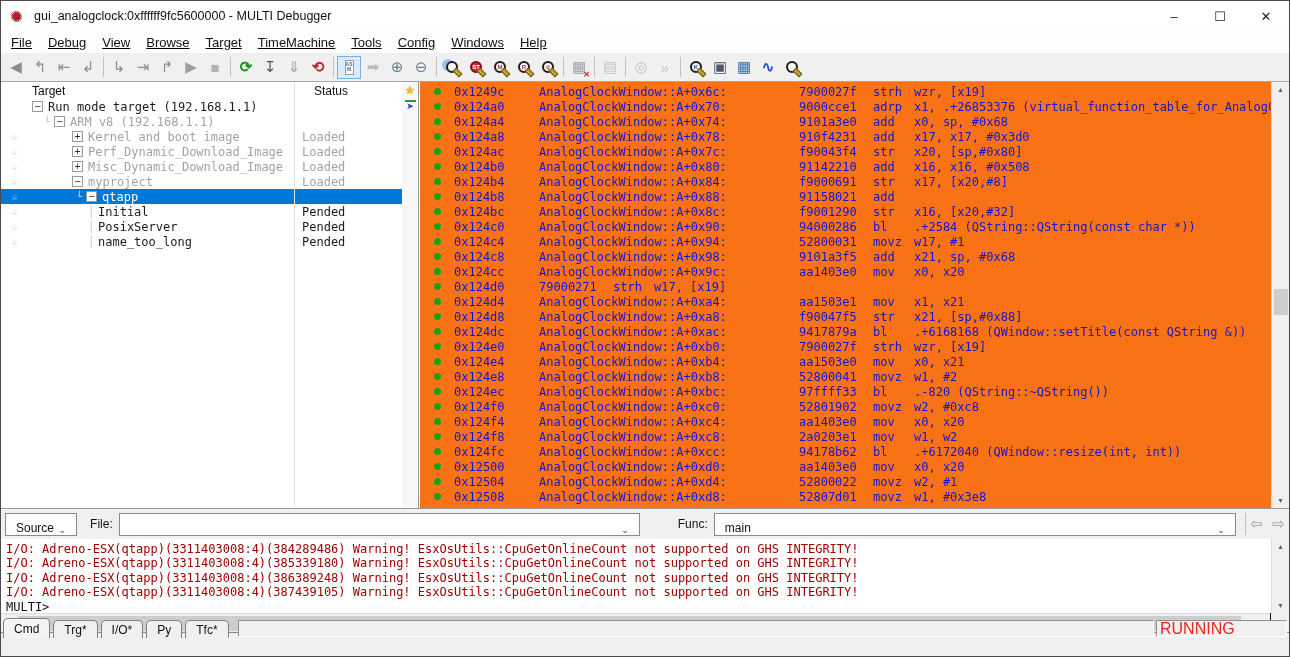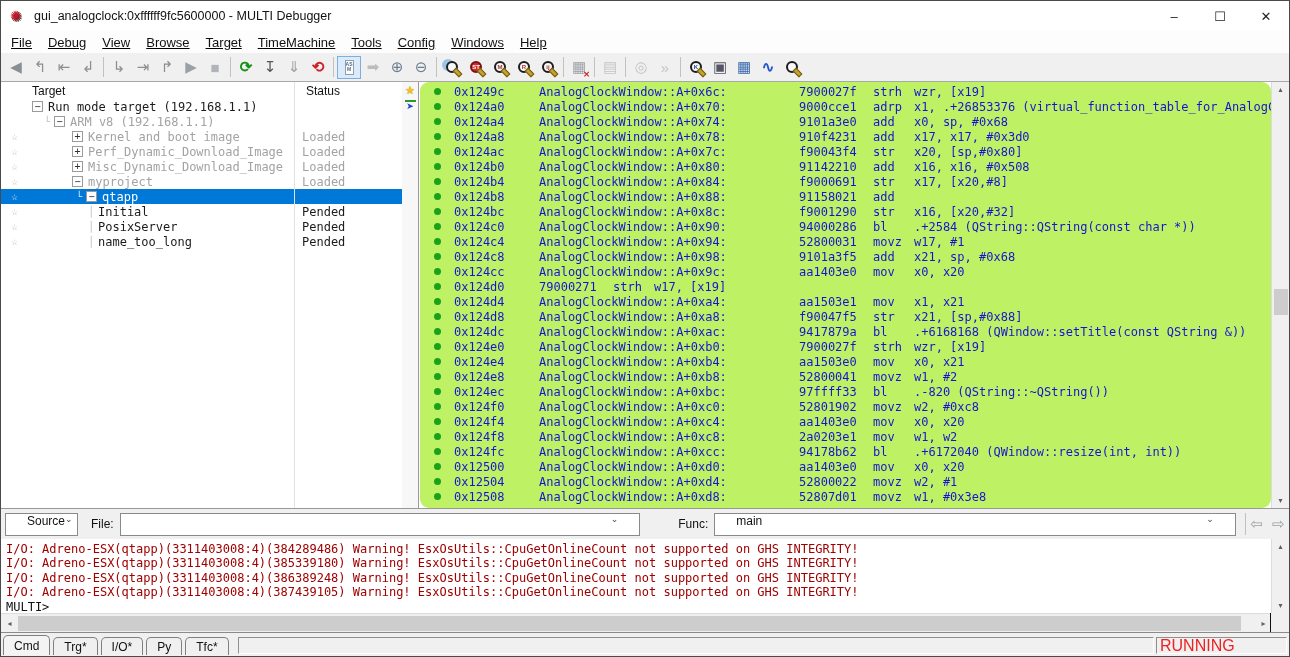--- a/index.html
+++ b/index.html
@@ -37,50 +37,50 @@
   #tree-panel{position:absolute;left:0;top:0;width:418px;height:100%;background:#fff;border-right:1px solid #9a9a9a;}
   .colguide{position:absolute;top:0;bottom:0;width:1px;background:#e2e2e2;}
   #guide-status{left:293px;} #guide-strip{left:401px;}
   #icon-strip{position:absolute;right:0;top:0;width:16px;height:100%;background:#f7f7f7;}
   #star-filter-icon{display:block;text-align:center;font-size:11px;color:#f5c518;text-shadow:0 0 1px #8a6d00;margin-top:2px;}
   #goto-pc-icon{display:block;width:11px;margin:3px auto 0;border-top:2px solid #2a9a2a;color:#2244cc;font-size:9px;
                 line-height:9px;text-align:center;}
   .thead{display:flex;height:17px;align-items:center;font-size:12px;color:#111;}
   .th-gutter{width:27px;flex:none;}
   .th-target{width:266px;flex:none;padding-left:4px;}
-  .th-status{width:108px;flex:none;padding-left:12px;}
+  .th-status{width:108px;flex:none;padding-left:20px;}
   .trow{display:flex;width:402px;height:15px;align-items:center;font-family:"DejaVu Sans Mono",monospace;font-size:12px;}
   .trow.sel{background:#0078d7;}
   .gcell{width:27px;flex:none;text-align:center;color:#b5b5b5;font-size:11px;line-height:15px;}
   .trow.sel .gcell{color:#eaf4ff;}
   .tcell{width:266px;flex:none;display:flex;align-items:center;white-space:nowrap;overflow:hidden;}
   .guide{width:10px;flex:none;color:#bdbdbd;font-size:10px;}
   .trow.sel .guide{color:#d8eaff;}
   .exp{width:11px;height:11px;flex:none;border:1px solid #9a9a9a;background:#fff;color:#333;font-size:10px;
        line-height:9px;display:flex;align-items:center;justify-content:center;margin-right:5px;}
   .tlabel.muted{color:#a3a3a3;} .tlabel.normal{color:#1b1b1b;} .trow.sel .tlabel{color:#fff;}
   .stcell{width:109px;flex:none;padding-left:8px;}
   .stcell.muted{color:#a3a3a3;} .stcell.normal{color:#1b1b1b;}
   
-  #disasm-panel{position:absolute;left:419px;top:0;right:18px;height:100%;background:#bef264;overflow:hidden;padding-top:2px;border-radius:9px;}
+  #disasm-panel{position:absolute;left:419px;top:0;right:18px;height:100%;background:#f97316;overflow:hidden;padding-top:2px;}
   .drow{display:flex;height:15px;align-items:center;font-family:"DejaVu Sans Mono",monospace;font-size:12px;
         color:#1515d0;white-space:pre;}
   .c-dot{width:34px;flex:none;display:flex;justify-content:center;}
   .gdot{width:7px;height:7px;border-radius:50%;background:#1aa31a;}
   .c-addr{width:85px;flex:none;} .c-sym{width:260px;flex:none;} .c-opc{width:74px;flex:none;}
   .c-mne{width:41px;flex:none;} .c-ops{flex:1;overflow:hidden;}
   .sb{background:#f0f0f0;}
   #disasm-scroll{position:absolute;right:0;top:0;width:18px;height:100%;border-left:1px solid #dcdcdc;}
   .sbarrow{position:absolute;left:0;width:100%;height:15px;display:flex;align-items:center;justify-content:center;
            font-size:8px;color:#606060;}
   #disasm-thumb{position:absolute;left:2px;width:14px;top:207px;height:26px;background:#cdcdcd;}
   
   #navbar{position:absolute;top:507px;left:0;right:0;height:31px;background:#f0f0f0;border-top:1px solid #999;
           display:flex;align-items:center;font-size:12px;color:#111;}
-  .combo{height:23px;border:1px solid #8a8a8a;background:#fff;display:flex;align-items:flex-start;padding:0 21px;}
+  .combo{height:23px;border:1px solid #8a8a8a;background:#fff;display:flex;align-items:flex-end;padding:0 10px;}
   .combo .chev{margin-left:auto;font-size:9px;color:#444;}
   #source-combo{width:73px;margin-left:4px;}
   #file-label{margin-left:13px;}
   #file-combo{width:530px;margin-left:6px;}
   #func-label{padding-left:38px;}
   #func-combo{width:531px;margin-left:6px;}
   #nav-divider{width:1px;height:22px;background:#c0c0c0;margin-left:9px;}
   .navarrow{width:22px;height:22px;display:flex;align-items:center;justify-content:center;font-size:15px;color:#9aa0a6;}
   
   #console-panel{position:absolute;top:538px;left:0;right:18px;height:74px;background:#fff;overflow:hidden;
@@ -89,21 +89,21 @@
   #prompt-line{color:#111;line-height:14.4px;white-space:pre;}
   #console-scroll{position:absolute;top:538px;right:0;width:18px;height:74px;border-left:1px solid #dcdcdc;}
   
   #hscroll{position:absolute;top:612px;left:0;width:1271px;height:19px;border-top:1px solid #dcdcdc;}
   .hbtn{position:absolute;top:0;width:17px;height:19px;display:flex;align-items:center;justify-content:center;
         font-size:8px;color:#606060;}
   #hthumb{position:absolute;left:17px;top:2px;width:1223px;height:15px;background:#cdcdcd;}
   #scroll-corner{position:absolute;top:612px;right:0;width:19px;height:19px;background:#f0f0f0;border-left:1px solid #111;}
   
   #bottombar{position:absolute;top:631px;left:0;right:0;height:26px;background:#f0f0f0;border-top:1px solid #8a8a8a;
-             display:flex;align-items:flex-end;padding:0 2px 3px 2px;}
+             display:flex;align-items:flex-end;padding:0 2px 20px 2px;}
   .tab{height:18px;padding:0 10px;font-size:12px;display:flex;align-items:center;background:#f0f0f0;
        border:1px solid #808080;border-bottom:none;border-radius:5px 5px 0 0;margin-right:3px;color:#111;flex:none;}
   .tab.active{height:20px;background:#f4f4f4;z-index:2;}
   .scellbar{height:17px;background:#f0f0f0;border:1px solid;border-color:#909090 #fff #fff #909090;margin-bottom:1px;}
   #status-empty{flex:1;margin-left:6px;}
   #status-running{width:131px;margin-left:2px;color:#ee2222;font-size:16px;display:flex;align-items:center;padding-left:3px;}
 </style>
 </head>
 <body>
 

